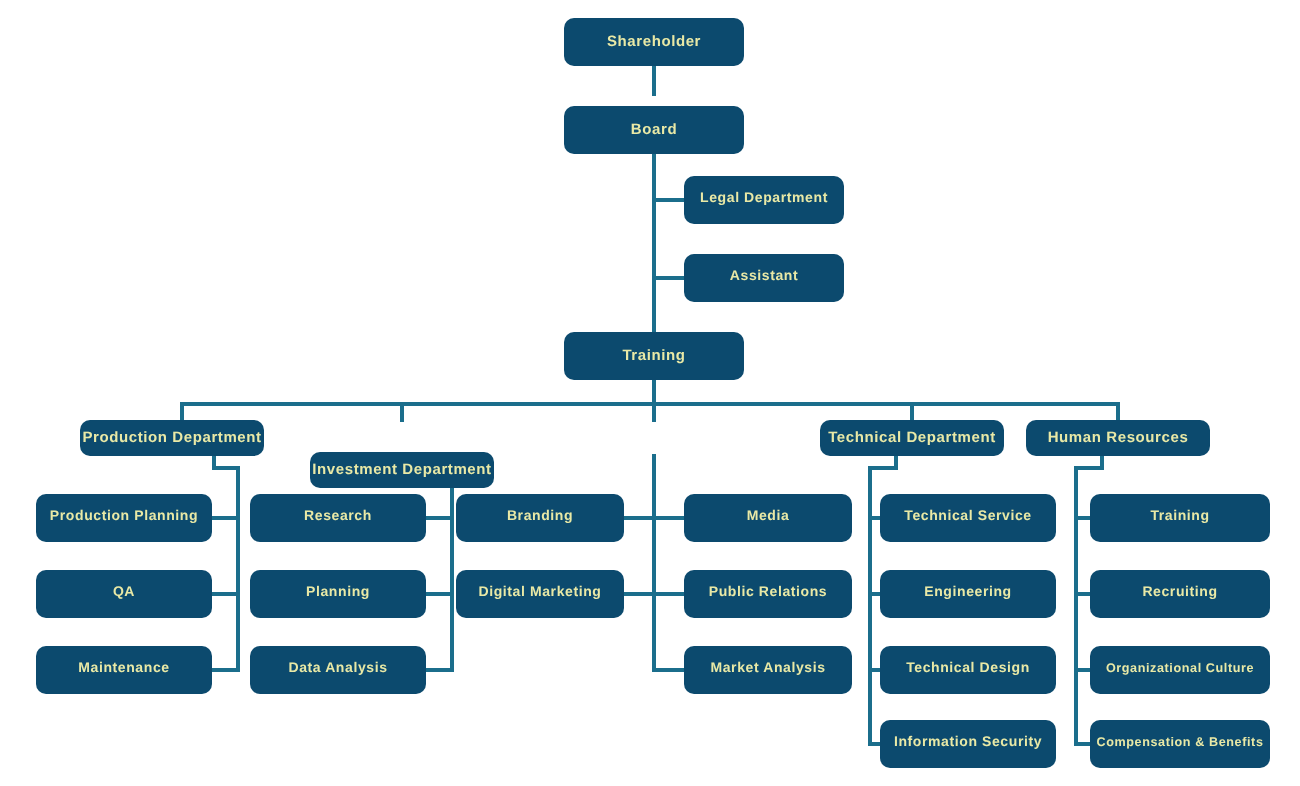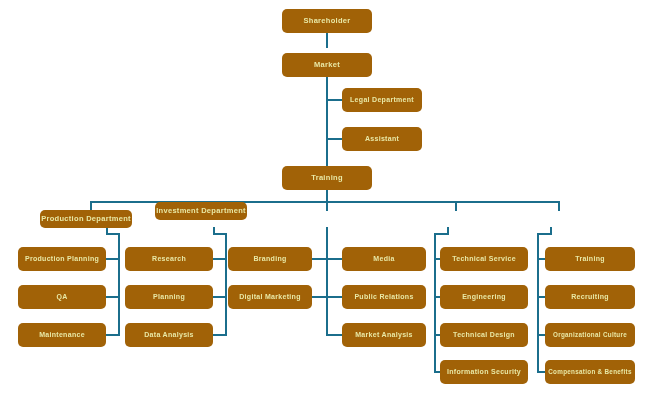--- a/index.html
+++ b/index.html
@@ -12,21 +12,21 @@
   }
   #chart-canvas {
     position: relative;
     width: 650px;
     height: 393px;
     background: #ffffff;
     overflow: hidden;
   }
   .node {
     position: absolute;
-    background: #a16207;
+    background: #0c4a6e;
     color: #e9e9a6;
     border-radius: 5px;
     display: flex;
     align-items: center;
     justify-content: center;
     text-align: center;
     font-weight: bold;
     letter-spacing: 0.3px;
     line-height: 1.05;
     box-sizing: border-box;
@@ -104,45 +104,51 @@
   <div class="conn" style="left:537px; top:258px; width:14px; height:2px;"></div>
   <div class="conn" style="left:537px; top:296px; width:14px; height:2px;"></div>
   <div class="conn" style="left:537px; top:334px; width:14px; height:2px;"></div>
   <div class="conn" style="left:537px; top:371px; width:14px; height:2px;"></div>
 
   <div class="node lvl-root" style="left:282px; top:9px; width:90px; height:24px;">
     <span class="node-label">Shareholder</span>
   </div>
 
   <div class="node lvl-root" style="left:282px; top:53px; width:90px; height:24px;">
-    <span class="node-label">Market</span>
+    <span class="node-label">Board</span>
   </div>
 
   <div class="node lvl-leaf" style="left:342px; top:88px; width:80px; height:24px;">
     <span class="node-label">Legal Department</span>
   </div>
 
   <div class="node lvl-leaf" style="left:342px; top:127px; width:80px; height:24px;">
     <span class="node-label">Assistant</span>
   </div>
 
   <div class="node lvl-root" style="left:282px; top:166px; width:90px; height:24px;">
     <span class="node-label">Training</span>
   </div>
 
   <div class="node lvl-dept" style="left:40px; top:210px; width:92px; height:18px;">
     <span class="node-label">Production Department</span>
   </div>
 
-  <div class="node lvl-dept" style="left:155px; top:202px; width:92px; height:18px;">
+  <div class="node lvl-dept" style="left:155px; top:226px; width:92px; height:18px;">
     <span class="node-label">Investment Department</span>
   </div>
 
 
-
+  <div class="node lvl-dept" style="left:410px; top:210px; width:92px; height:18px;">
+    <span class="node-label">Technical Department</span>
+  </div>
+
+  <div class="node lvl-dept" style="left:513px; top:210px; width:92px; height:18px;">
+    <span class="node-label">Human Resources</span>
+  </div>
 
   <div class="node lvl-leaf" style="left:18px; top:247px; width:88px; height:24px;">
     <span class="node-label">Production Planning</span>
   </div>
   <div class="node lvl-leaf" style="left:18px; top:285px; width:88px; height:24px;">
     <span class="node-label">QA</span>
   </div>
   <div class="node lvl-leaf" style="left:18px; top:323px; width:88px; height:24px;">
     <span class="node-label">Maintenance</span>
   </div>

